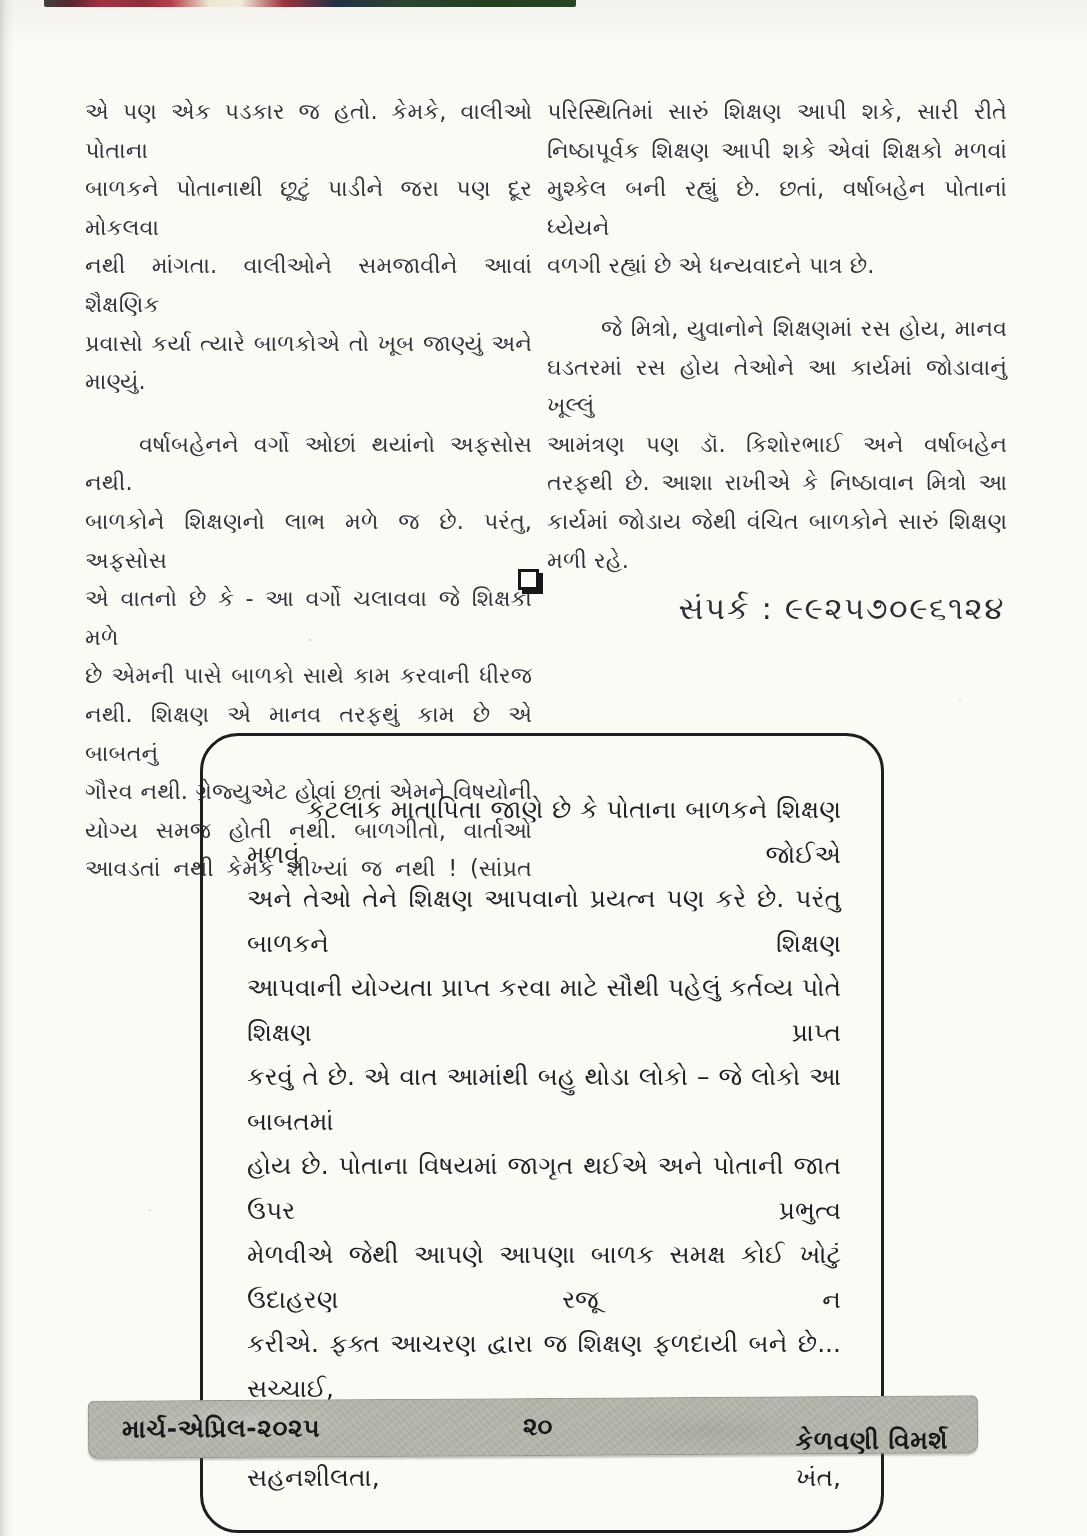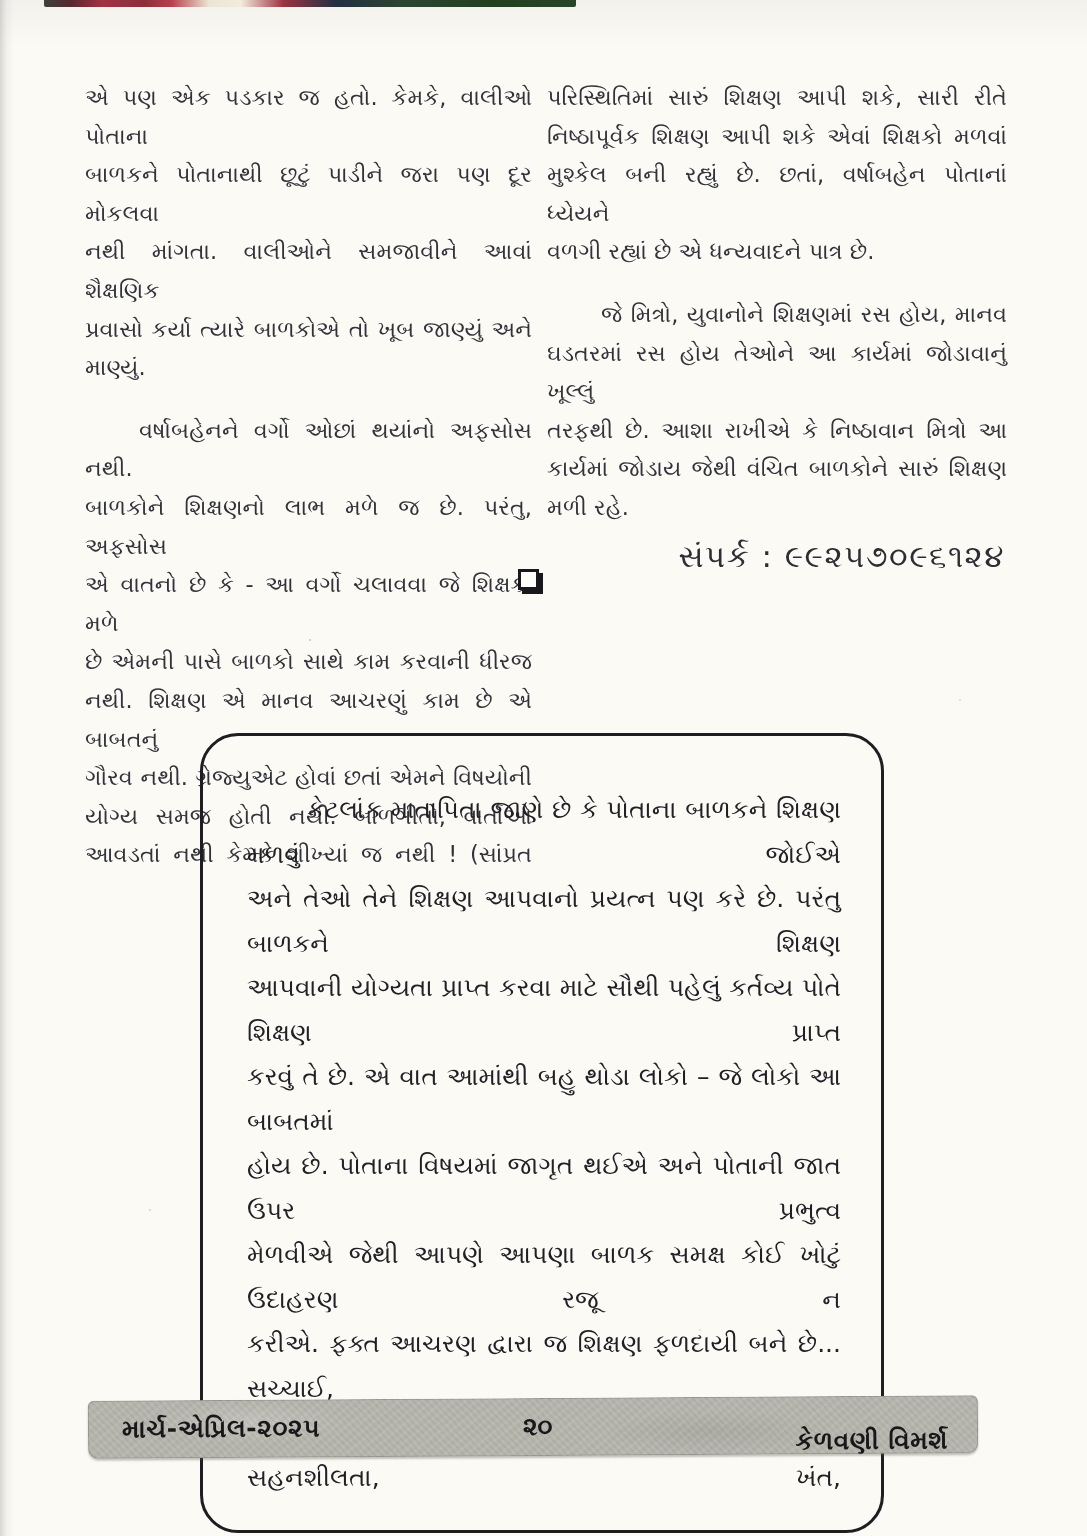--- a/index.html
+++ b/index.html
@@ -24,21 +24,21 @@
   
   .top-artifact {
     position:absolute; left:44px; top:0; width:532px; height:7px;
     background:linear-gradient(90deg,
       #3c423c 0%, #59262e 5%, #a23343 11%, #8c2f3a 19%, #b8414d 24%,
       #ece5d2 31%, #f2ecda 37%, #9c3440 45%, #223042 55%,
       #2c4532 68%, #23401f 84%, #2a4526 100%);
     border-radius:0 0 2px 2px;
   }
   .columns {
-    position:absolute; left:85px; top:78px; width:922px;
+    position:absolute; left:85px; top:92px; width:922px;
     display:flex; gap:15px;
   }
   .col { font-size:22.5px; line-height:38.6px; }
   .col-left  { width:447px; }
   .col-right { width:460px; }
   .tline { text-align:justify; text-align-last:justify; white-space:normal; }
   .tline.indent { text-indent:2.4em;margin-top:24px; }
   .tline.end { text-align-last:left; }
   .contact-line {
     text-align:right; margin-top:10px; padding-right:2px;
@@ -87,33 +87,34 @@
 <div class="columns">
   <div class="col col-left">
       <div class="tline">એ પણ એક પડકાર જ હતો. કેમકે, વાલીઓ પોતાના</div>
       <div class="tline">બાળકને પોતાનાથી છૂટું પાડીને જરા પણ દૂર મોકલવા</div>
       <div class="tline">નથી માંગતા. વાલીઓને સમજાવીને આવાં શૈક્ષણિક</div>
       <div class="tline">પ્રવાસો કર્યા ત્યારે બાળકોએ તો ખૂબ જાણ્યું અને માણ્યું.</div>
       <div class="tline indent">વર્ષાબહેનને વર્ગો ઓછાં થયાંનો અફસોસ નથી.</div>
       <div class="tline">બાળકોને શિક્ષણનો લાભ મળે જ છે. પરંતુ, અફસોસ</div>
       <div class="tline">એ વાતનો છે કે - આ વર્ગો ચલાવવા જે શિક્ષકો મળે</div>
       <div class="tline">છે એમની પાસે બાળકો સાથે કામ કરવાની ધીરજ</div>
-      <div class="tline">નથી. શિક્ષણ એ માનવ આચરણું કામ છે એ બાબતનું</div>
+      <div class="tline">નથી. શિક્ષણ એ માનવ તરફથું કામ છે એ બાબતનું</div>
       <div class="tline">ગૌરવ નથી. ગ્રેજ્યુએટ હોવાં છતાં એમને વિષયોની</div>
       <div class="tline">યોગ્ય સમજ હોતી નથી. બાળગીતો, વાર્તાઓ</div>
       <div class="tline">આવડતાં નથી કેમકે શીખ્યાં જ નથી ! (સાંપ્રત</div>
     </div>
   <div class="col col-right">
     <div>
         <div class="tline">પરિસ્થિતિમાં સારું શિક્ષણ આપી શકે, સારી રીતે</div>
         <div class="tline">નિષ્ઠાપૂર્વક શિક્ષણ આપી શકે એવાં શિક્ષકો મળવાં</div>
         <div class="tline">મુશ્કેલ બની રહ્યું છે. છતાં, વર્ષાબહેન પોતાનાં ધ્યેયને</div>
         <div class="tline end">વળગી રહ્યાં છે એ ધન્યવાદને પાત્ર છે.</div>
         <div class="tline indent">જે મિત્રો, યુવાનોને શિક્ષણમાં રસ હોય, માનવ</div>
         <div class="tline">ઘડતરમાં રસ હોય તેઓને આ કાર્યમાં જોડાવાનું ખૂલ્લું</div>
+        <div class="tline">આમંત્રણ પણ ડૉ. કિશોરભાઈ અને વર્ષાબહેન</div>
         <div class="tline">તરફથી છે. આશા રાખીએ કે નિષ્ઠાવાન મિત્રો આ</div>
         <div class="tline">કાર્યમાં જોડાય જેથી વંચિત બાળકોને સારું શિક્ષણ</div>
         <div class="tline end">મળી રહે.</div>
       </div>
     <div class="contact-line">સંપર્ક : ૯૯૨૫૭૦૯૬૧૨૪</div>
   </div>
 </div>
 
 <div class="end-marker"></div>
 

